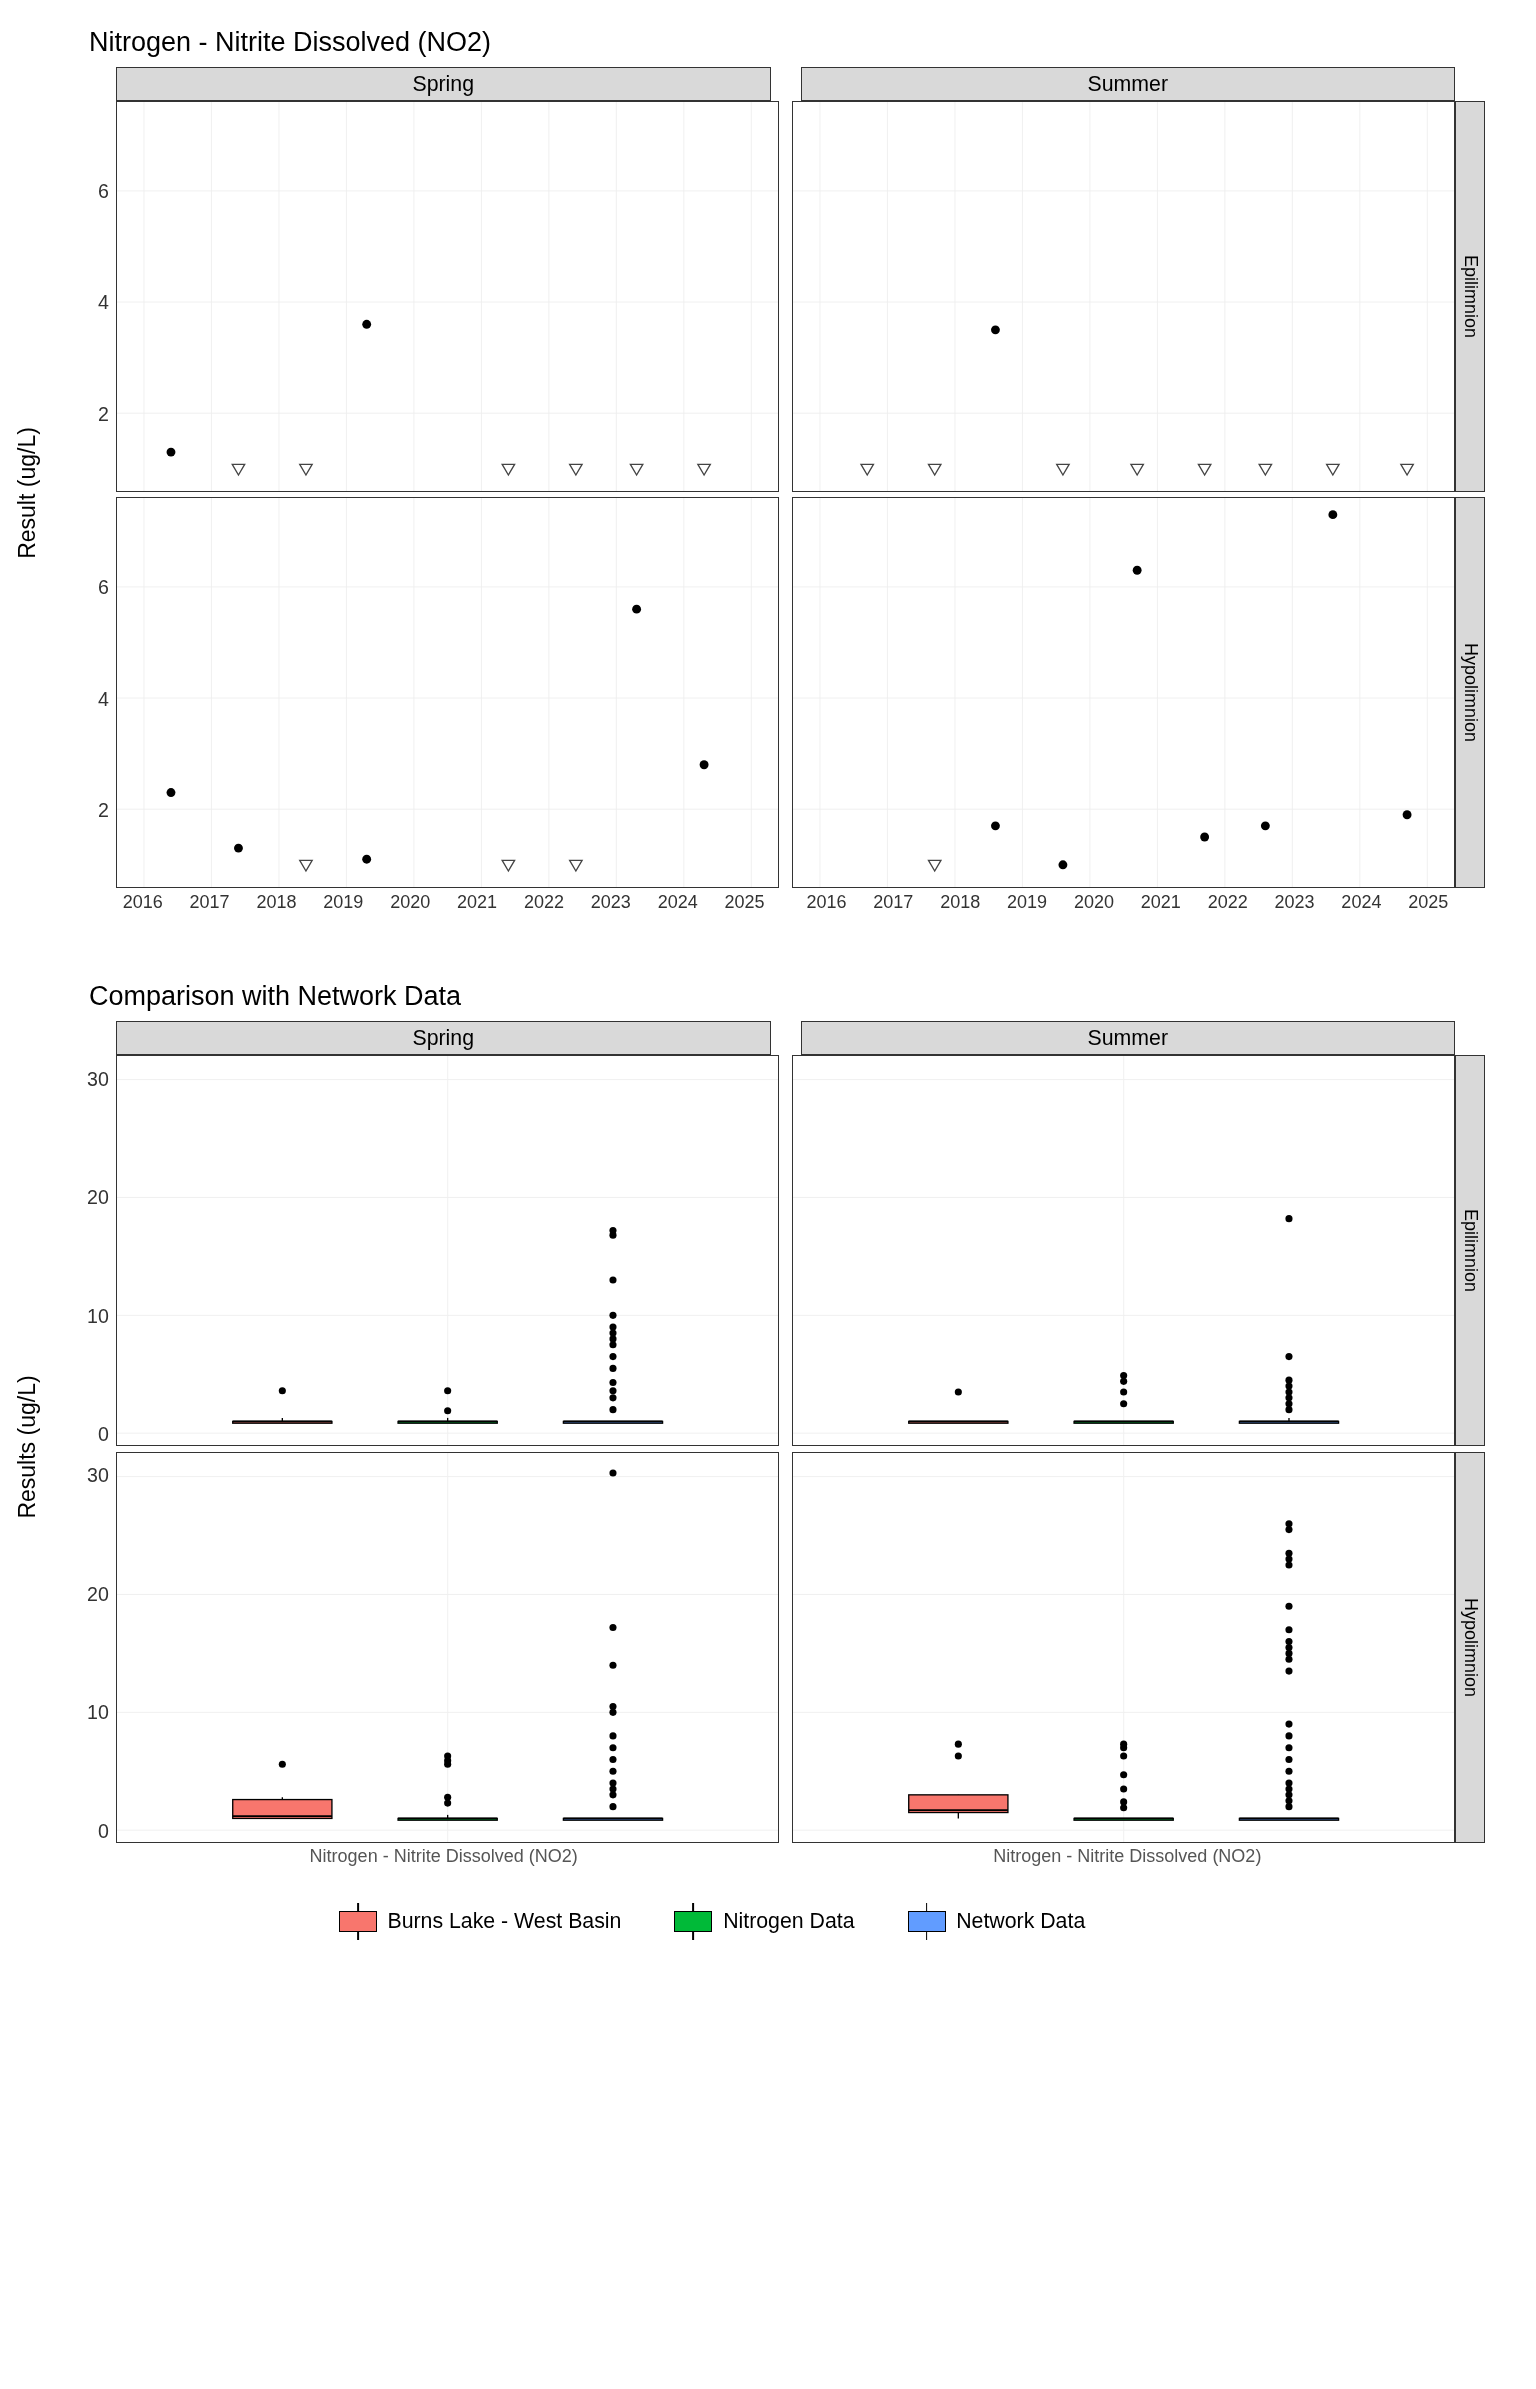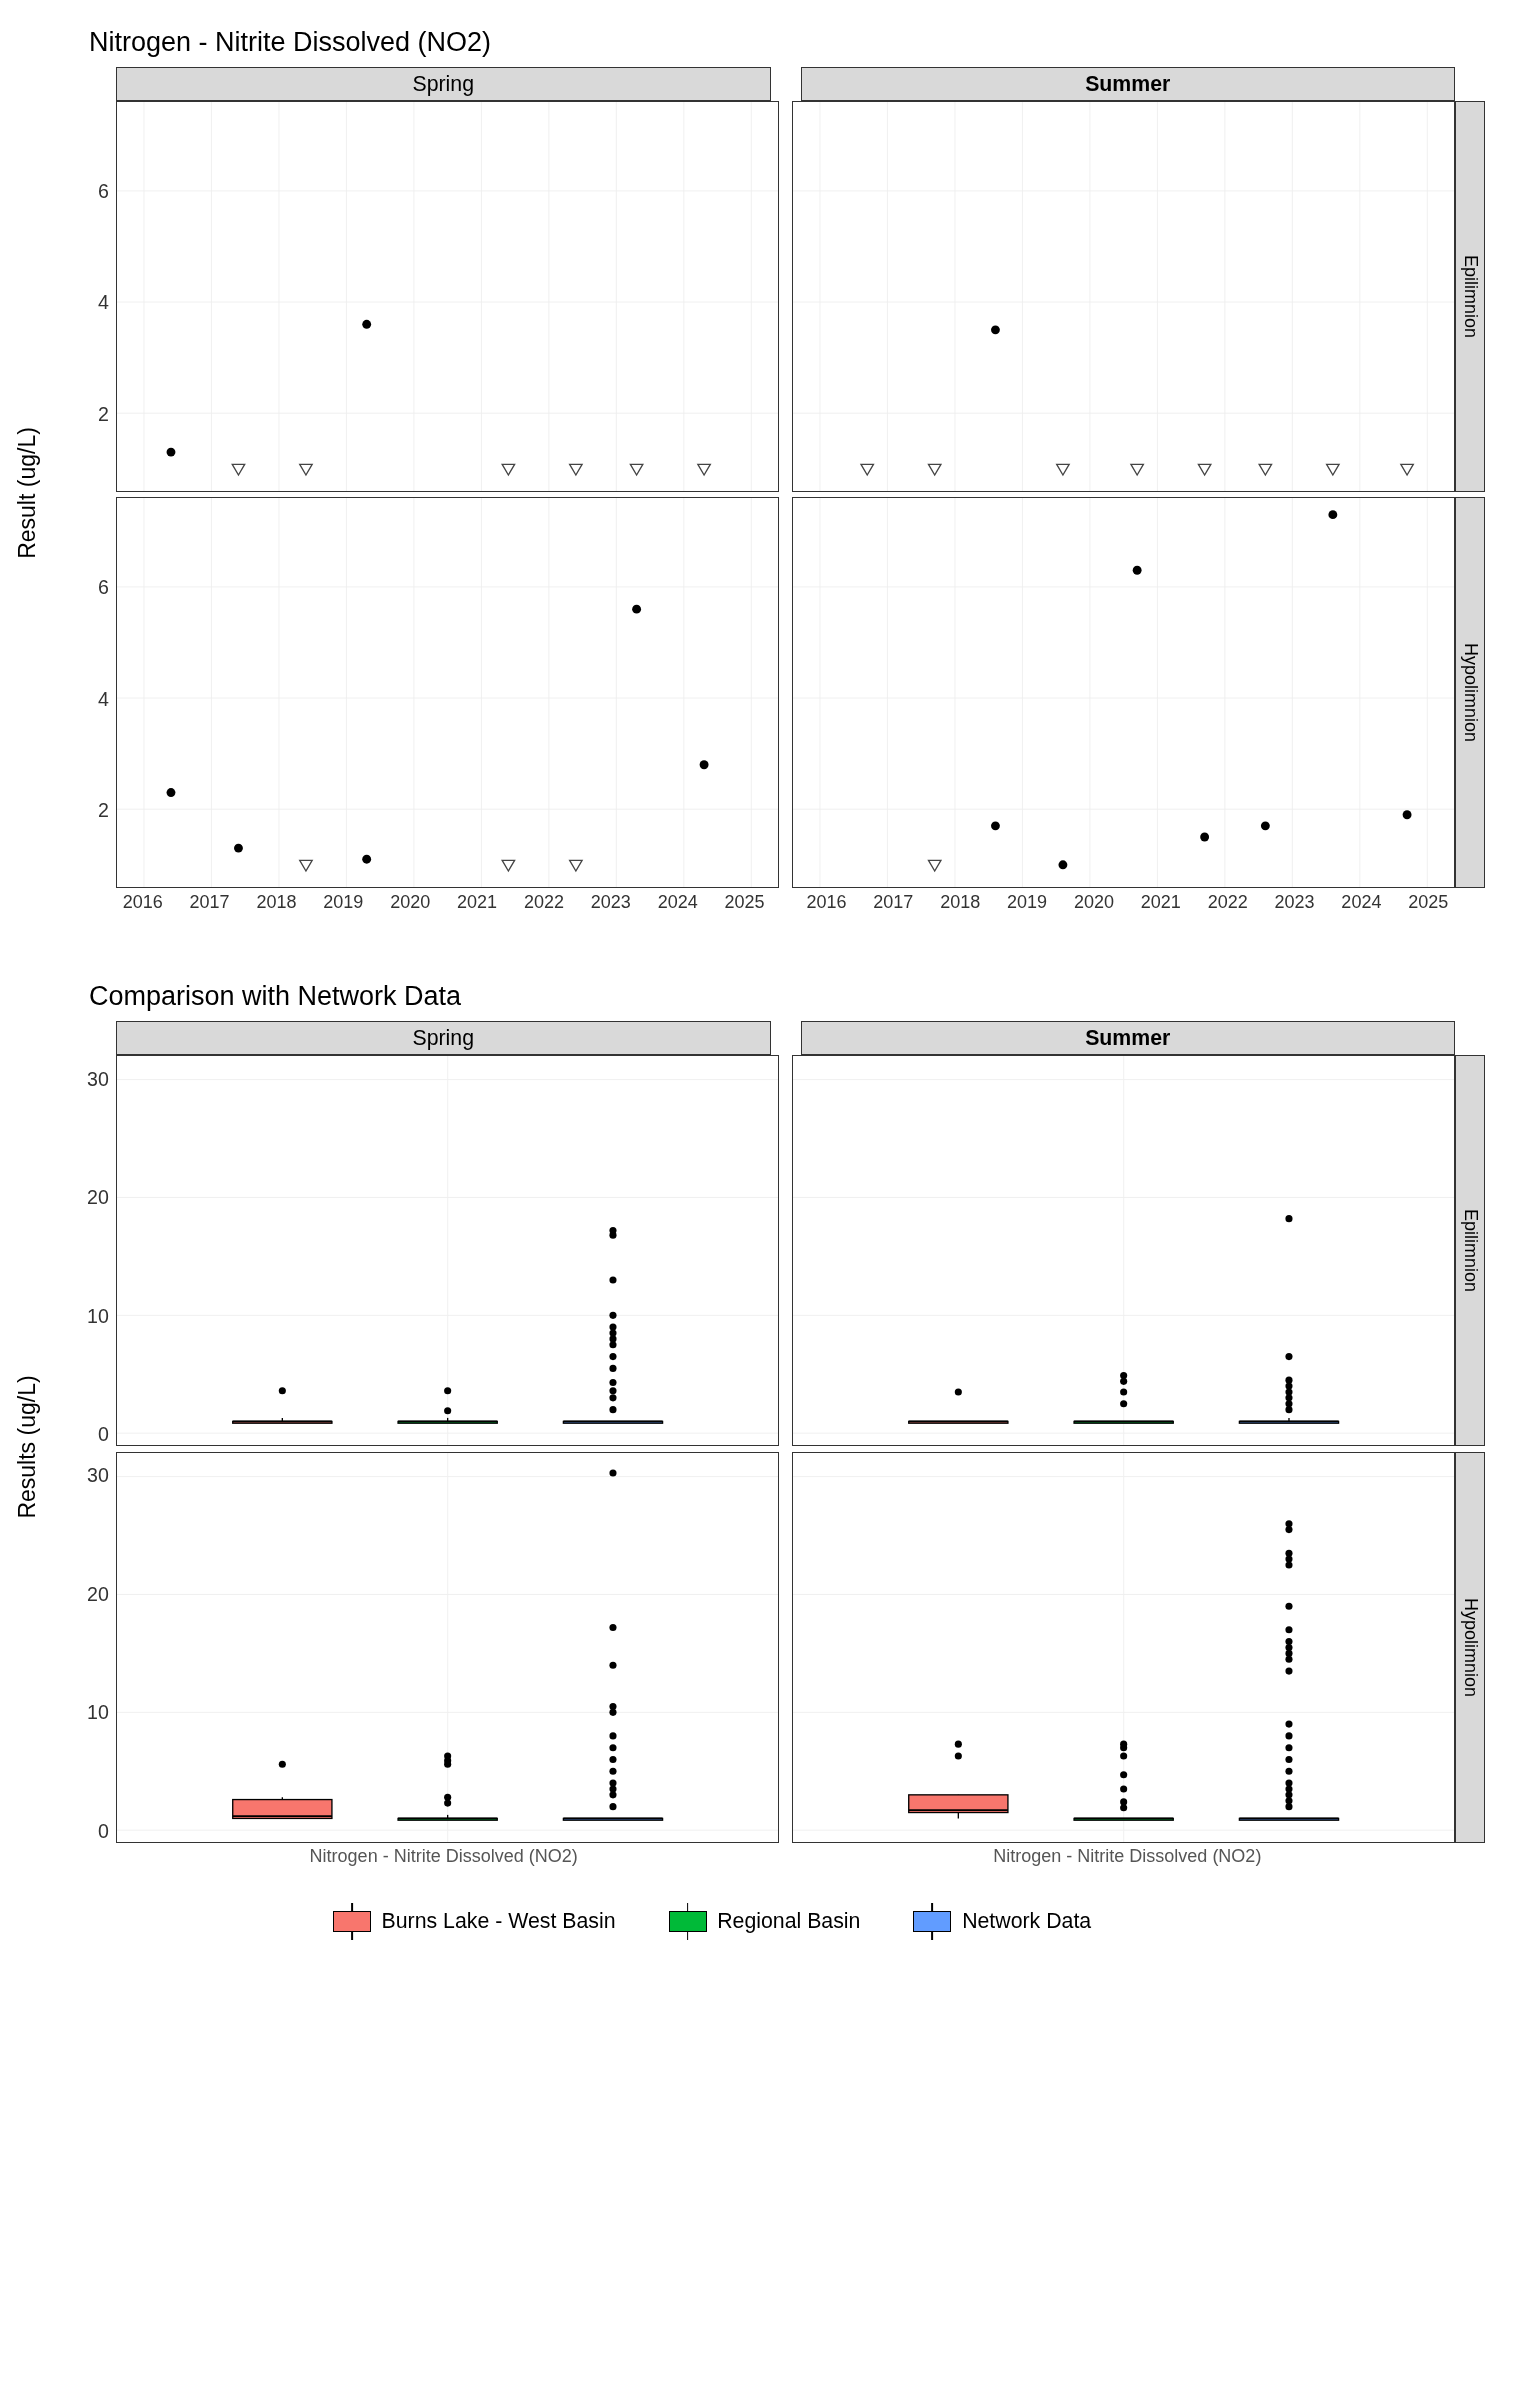--- a/index.html
+++ b/index.html
@@ -43,21 +43,21 @@
   }
   .col-header {
     flex: 1;
     background: #d9d9d9;
     border: 0.9px solid #333;
     text-align: center;
     font-size: 21.3px;
     padding: 3.6px 0;
     box-sizing: border-box;
   }
-  .col-header + .col-header { margin-left: 30px; font-weight: bold; }
+  .col-header + .col-header { margin-left: 30px; }
   .row-label {
     width: 30px;
     background: #d9d9d9;
     border: 0.9px solid #333;
     writing-mode: vertical-rl;
     text-align: center;
     font-size: 18px;
     padding: 3.6px 0;
     box-sizing: border-box;
     display:flex;align-items:center;justify-content:center;
@@ -484,21 +484,21 @@
   </div>
 </div>
 
 <div class="legend">
   <div class="legend-item">
     <span class="legend-key" id="lk0" style="background: rgb(248, 118, 109);"></span>
     <span>Burns Lake - West Basin</span>
   </div>
   <div class="legend-item">
     <span class="legend-key" id="lk1" style="background: rgb(0, 186, 56);"></span>
-    <span>Regional Basin</span>
+    <span>Nitrogen Data</span>
   </div>
   <div class="legend-item">
     <span class="legend-key" id="lk2" style="background: rgb(97, 156, 255);"></span>
     <span>Network Data</span>
   </div>
 </div>
 
 </div>
 
 

